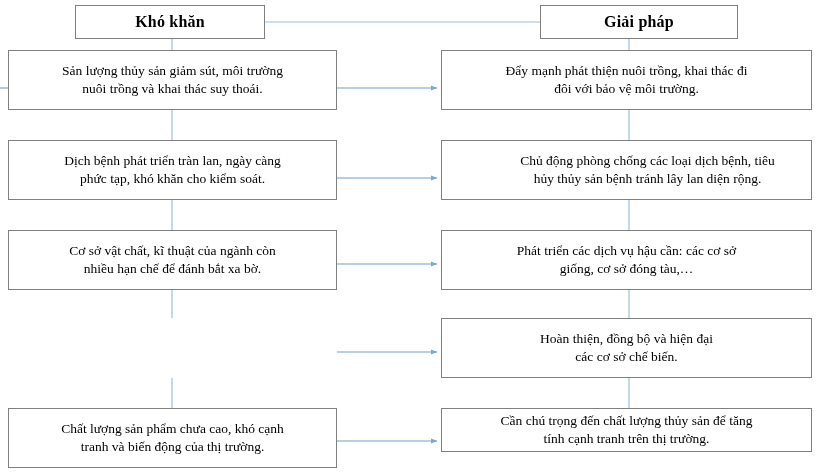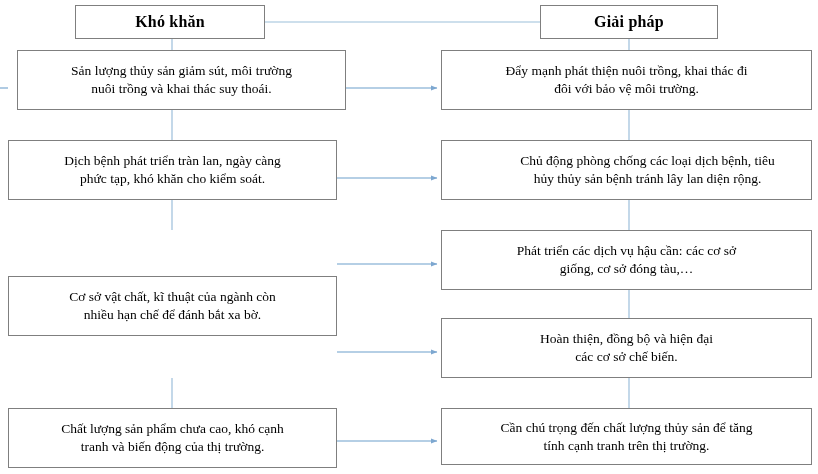--- a/index.html
+++ b/index.html
@@ -49,35 +49,35 @@
     font-size: 16px;
     letter-spacing: 0.2px;
   }
   .node .node-text {
     display: block;
     width: 100%;
     white-space: pre-line;
   }
   
   #head-left  { left: 75px;  top: 5px;  width: 190px; height: 34px; }
-  #head-right { left: 540px; top: 5px;  width: 178px; height: 34px; }
+  #head-right { left: 540px; top: 5px;  width: 198px; height: 34px; }
 
   
-  #left-0 { left: 17px; top: 50px;  width: 329px; height: 60px; }
+  #left-0 { left: 8px; top: 50px;  width: 329px; height: 60px; }
   #left-1 { left: 8px; top: 140px; width: 329px; height: 60px; }
-  #left-2 { left: 8px; top: 230px; width: 329px; height: 60px; margin-top: 46px; }
+  #left-2 { left: 8px; top: 230px; width: 329px; height: 60px; }
   #left-3 { left: 8px; top: 318px; width: 329px; height: 60px; }
   #left-4 { left: 8px; top: 408px; width: 329px; height: 60px; }
 
   
   #right-0 { left: 441px; top: 50px;  width: 371px; height: 60px; }
   #right-1 { left: 441px; top: 140px; width: 371px; height: 60px; padding-left: 48px; }
   #right-2 { left: 441px; top: 230px; width: 371px; height: 60px; }
   #right-3 { left: 441px; top: 318px; width: 371px; height: 60px; }
-  #right-4 { left: 441px; top: 408px; width: 371px; height: 57px; }
+  #right-4 { left: 441px; top: 408px; width: 371px; height: 44px; }
 </style>
 </head>
 <body>
 
 <div id="diagram">
 
   <svg id="connector-layer" viewBox="0 0 818 474" width="818" height="474">
     <defs>
       <marker id="arrowhead" markerWidth="7" markerHeight="7" refX="6" refY="3" orient="auto" markerUnits="userSpaceOnUse">
         <path d="M0,0.4 L6.4,3 L0,5.6 z" fill="#7da7d0"></path>

